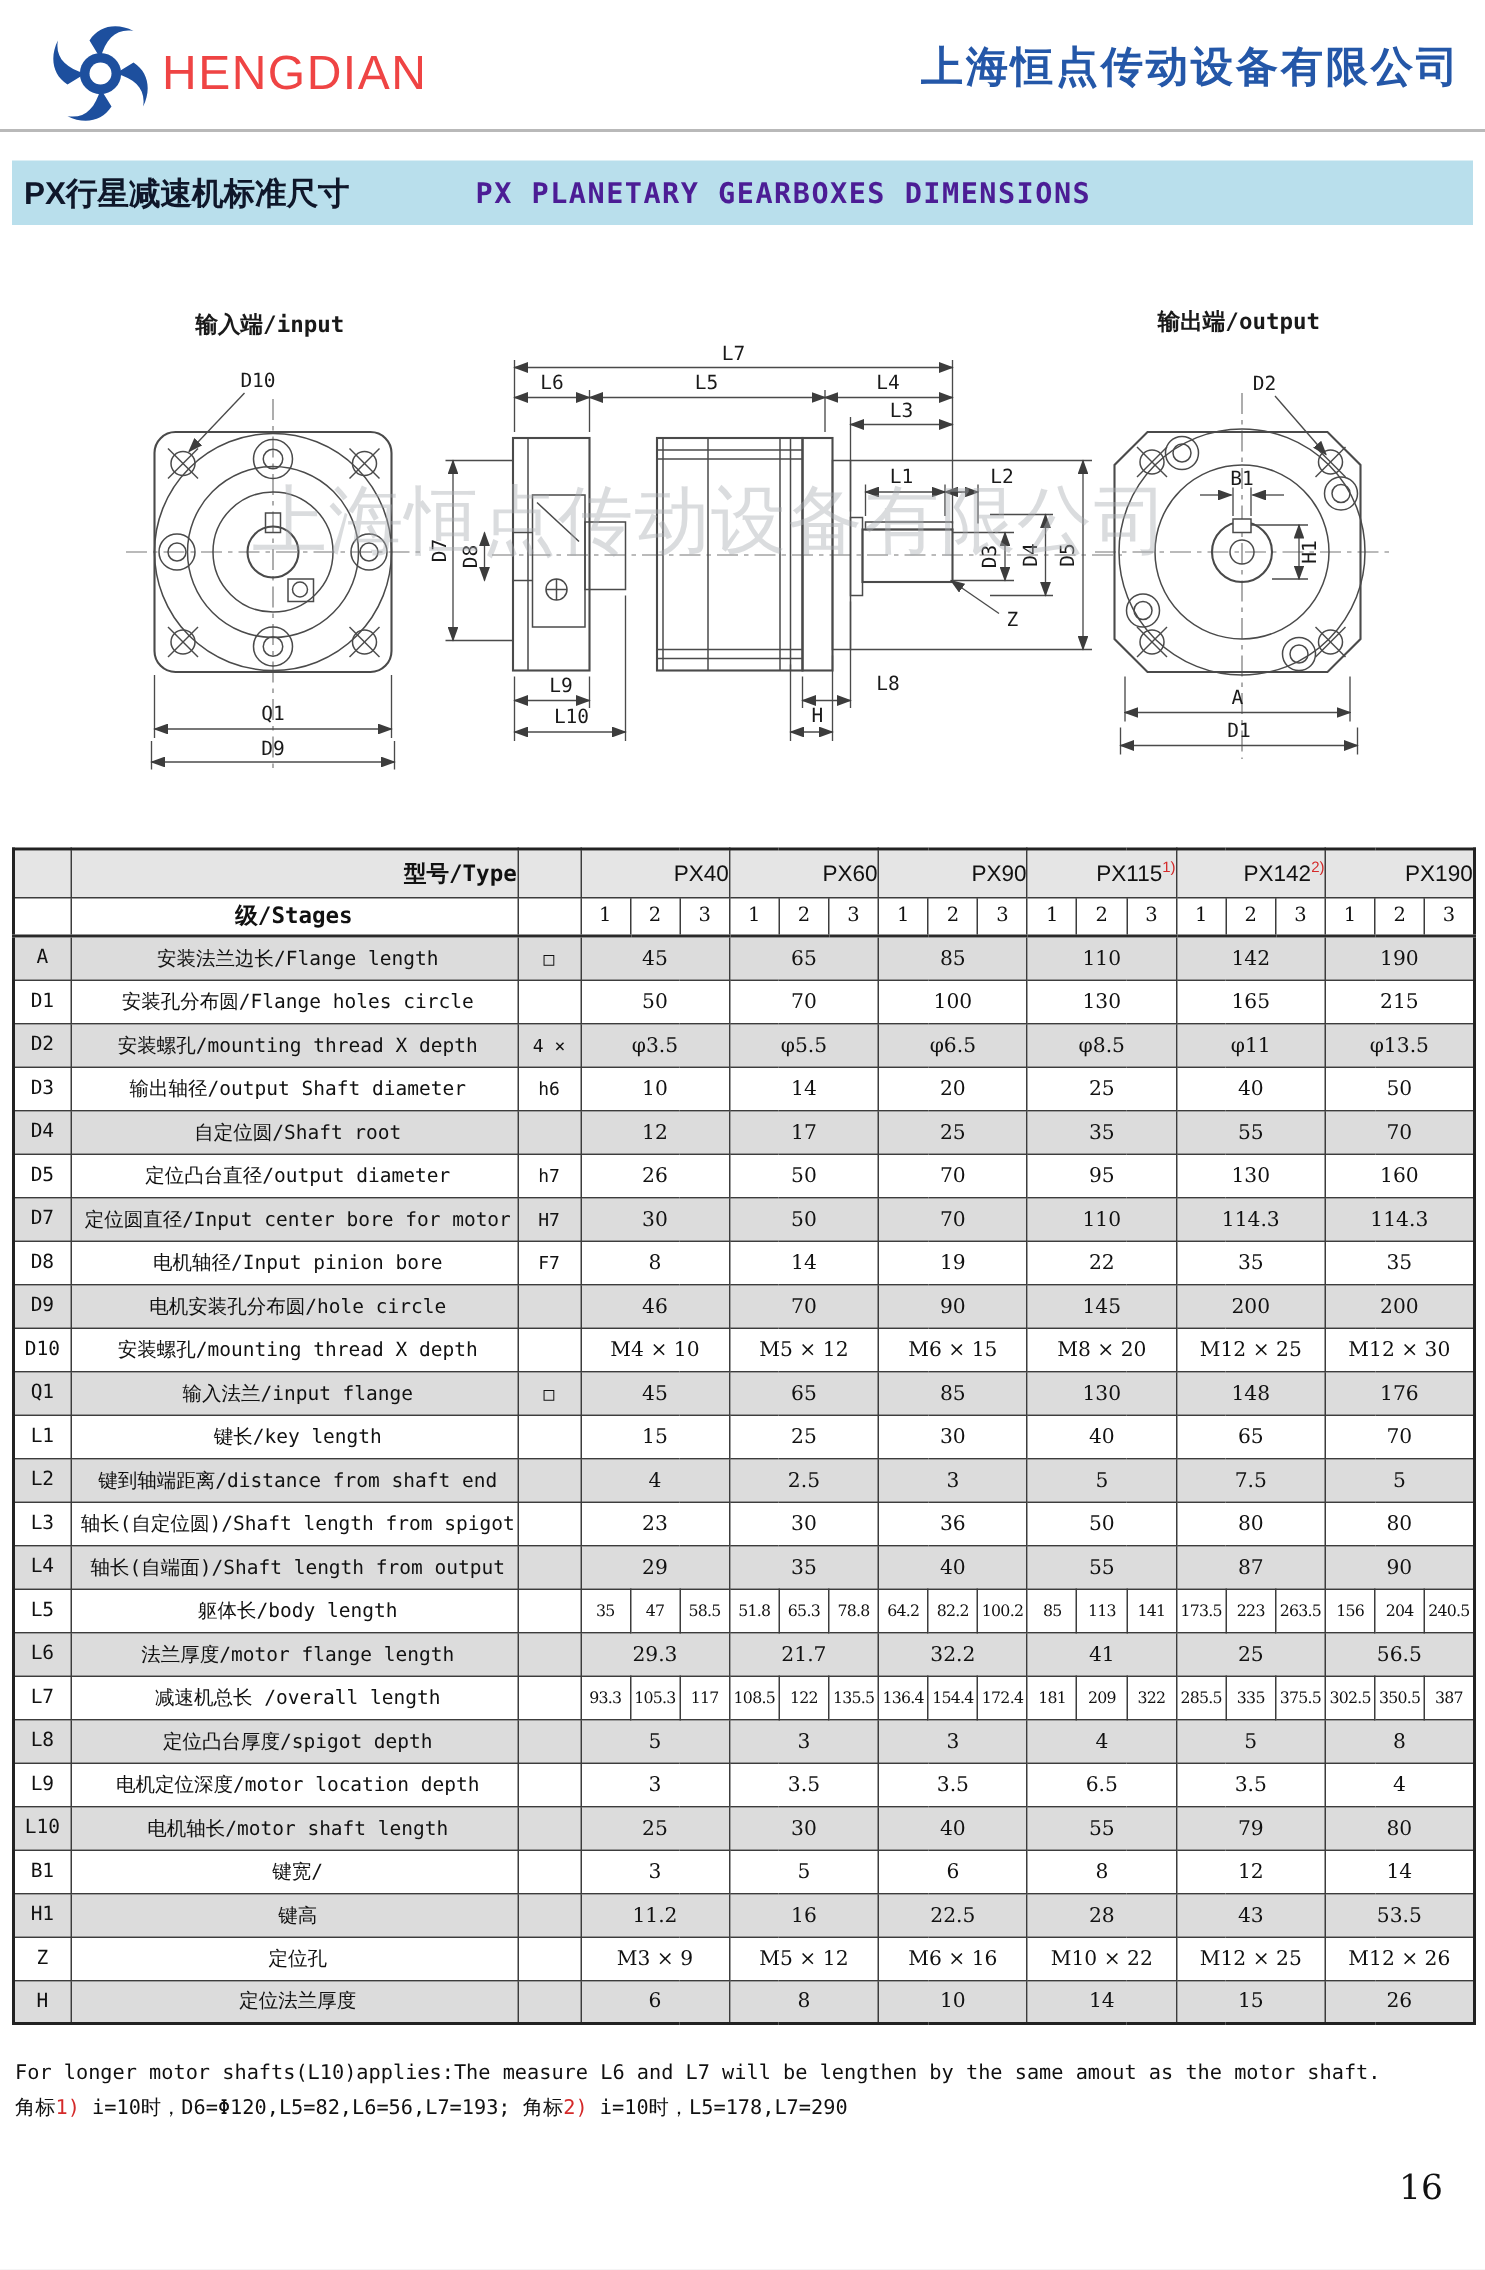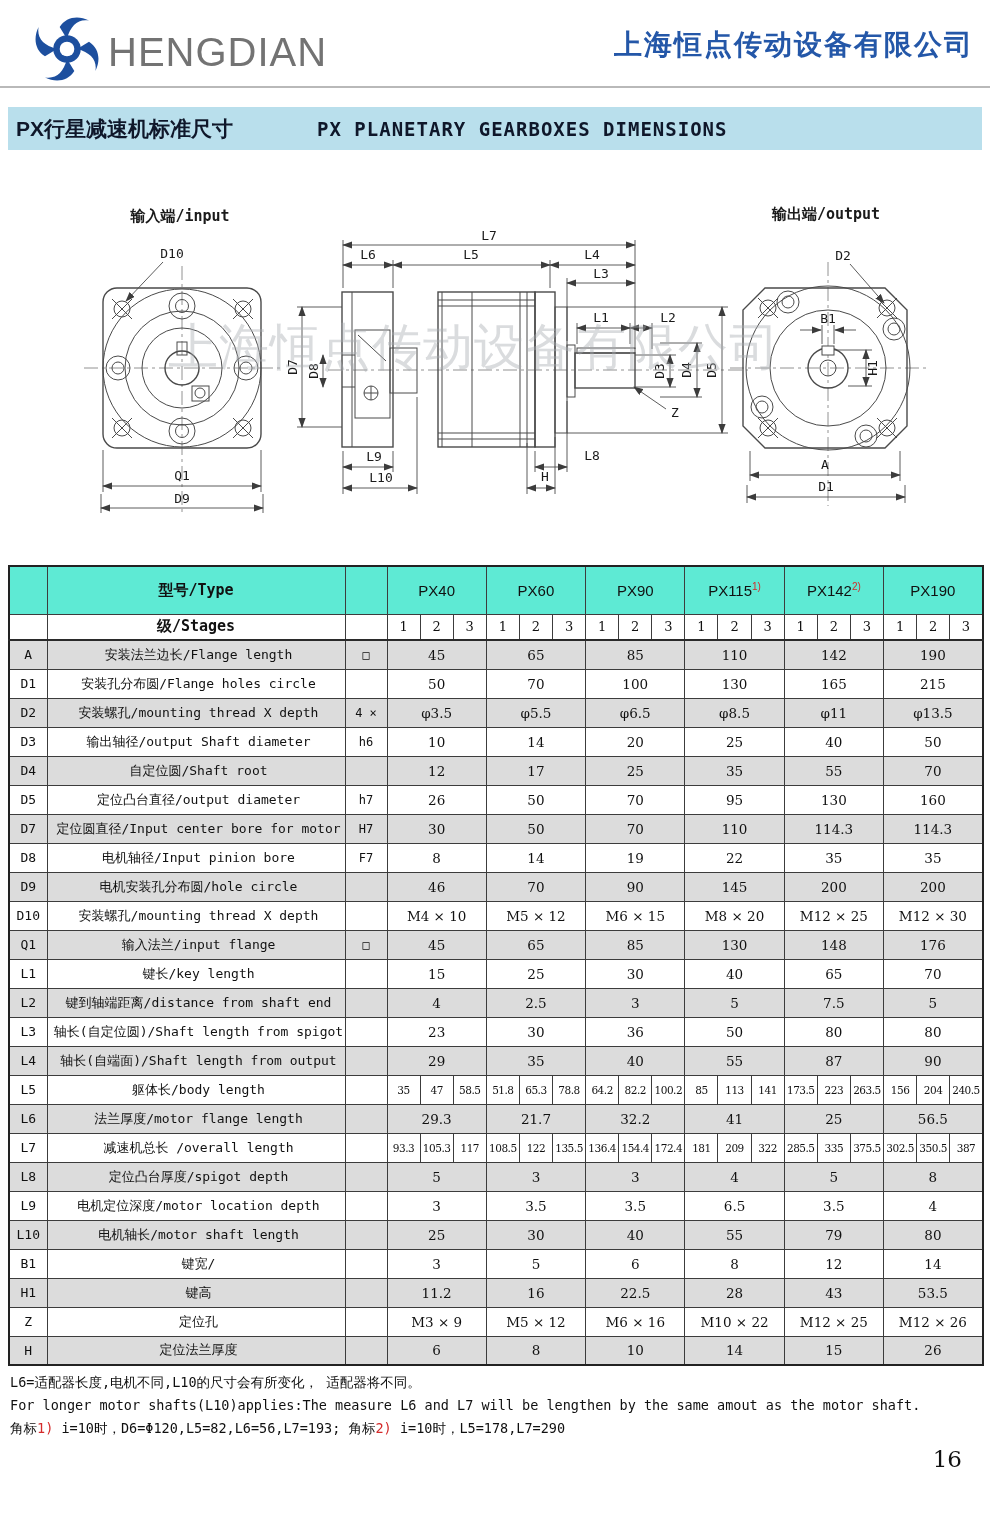--- a/index.html
+++ b/index.html
@@ -4,48 +4,48 @@
 <style>
   * { margin:0; padding:0; box-sizing:border-box; }
   html,body { background:#eee; }
   .page {
     position:relative; width:990px; height:1513px; margin:0 auto;
     background:#ffffff; overflow:hidden;
     font-family:"Liberation Sans", sans-serif; color:#111;
   }
   
   .logo-svg { position:absolute; left:34px; top:14px; width:66px; height:70px; }
-  .brand { position:absolute; left:108px; top:30px; font-size:40px; letter-spacing:1px;
-           color:#737373; font-family:"Liberation Sans",sans-serif; }
+  .brand { position:absolute; left:108px; top:30px; font-size:32px; letter-spacing:1px;
+           color:#ef4444; font-family:"Liberation Sans",sans-serif; }
   .company { position:absolute; right:16px; top:26px; font-size:28px; font-weight:bold;
              color:#2457a8; font-family:"DejaVu Serif", serif; letter-spacing:2px; }
   .divider { position:absolute; top:86px; left:0; width:990px; height:2px; background:#b9b9b9; }
   
   .titlebar { position:absolute; top:107px; left:8px; width:974px; height:43px;
               background:#b9dfec; display:flex; align-items:center; }
   .title-cn { margin-left:8px; font-size:21px; font-weight:bold; color:#0f172a; }
   .title-en { margin-left:84px; font-size:19px; font-weight:bold; letter-spacing:1px;
-              font-family:"DejaVu Sans Mono", monospace; color:#0f172a; }
+              font-family:"DejaVu Sans Mono", monospace; color:#4c1d95; }
   
   .drawing { position:absolute; top:165px; left:0; width:990px; height:400px; }
   .drawing .ln   { stroke:#4a4a4a; stroke-width:1; fill:none; }
   .drawing .ln2  { stroke:#4a4a4a; stroke-width:1.4; fill:none; }
   .drawing .cl   { stroke:#777; stroke-width:0.8; fill:none; stroke-dasharray:14 4 3 4; }
   .drawing .dim  { stroke:#4a4a4a; stroke-width:0.9; fill:none; }
   .drawing text  { font-family:"DejaVu Sans Mono", monospace; font-size:13px; fill:#1a1a1a; }
   .drawing .vtitle { font-size:15px; font-weight:bold; font-family:"DejaVu Sans Mono", monospace; }
   .drawing .wm { font-size:50px; fill:#a9adb2; opacity:0.42; letter-spacing:1px;
                  font-family:"DejaVu Serif", serif; }
   
   table.dims { position:absolute; top:565px; left:8px; width:974px;
                border-collapse:collapse; table-layout:fixed;
                border:2px solid #222; }
   table.dims td { border:1px solid #3c3c3c; text-align:center; vertical-align:middle;
                   overflow:hidden; white-space:nowrap; }
-  tr.type-row td  { height:48px; background:#5eead4; }
+  tr.type-row td  { height:32px; background:#e5e5e5;text-align:right; }
   tr.stage-row td { height:26px; border-bottom:2px solid #2a2a2a; }
   .type-name { font-size:15px; font-family:"Liberation Sans", sans-serif; }
   .type-name sup { font-size:10px; }
   .red { color:#d42a2a; }
   .hd { font-size:15px; font-weight:bold; font-family:"DejaVu Sans Mono", monospace; }
   .stage-num { font-size:13px; font-family:"DejaVu Serif", serif; }
   tbody td { height:29px; }
   tbody tr.shaded td { background:#dcdcdc; }
   .c-code { font-size:13px; font-family:"DejaVu Sans Mono", monospace; }
   .c-desc { text-align:center; padding-left:5px; font-size:13px;
@@ -664,19 +664,18 @@
           <td colspan="3" class="val">8</td>
           <td colspan="3" class="val">10</td>
           <td colspan="3" class="val">14</td>
           <td colspan="3" class="val">15</td>
           <td colspan="3" class="val">26</td>
         </tr>
       </tbody>
     </table>
 
   <div class="notes">
-    <div>L6=适配器长度,电机不同,L10的尺寸会有所变化， 适配器将不同。</div>
     <div>For longer motor shafts(L10)applies:The measure L6 and L7 will be lengthen by the same amout as the motor shaft.</div>
     <div><span>角标</span><span class="red">1)</span><span> i=10时，D6=Φ120,L5=82,L6=56,L7=193;  角标</span><span class="red">2)</span><span> i=10时，L5=178,L7=290</span></div>
   </div>
 
   <div class="pageno">16</div>
 </div>
 
 </body></html>

